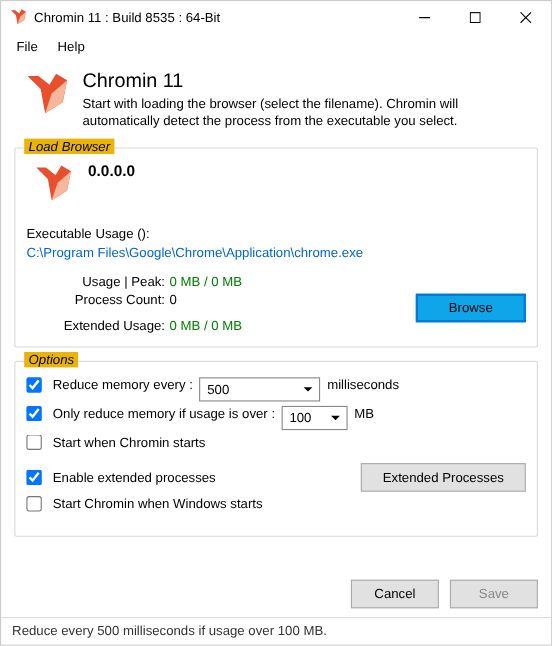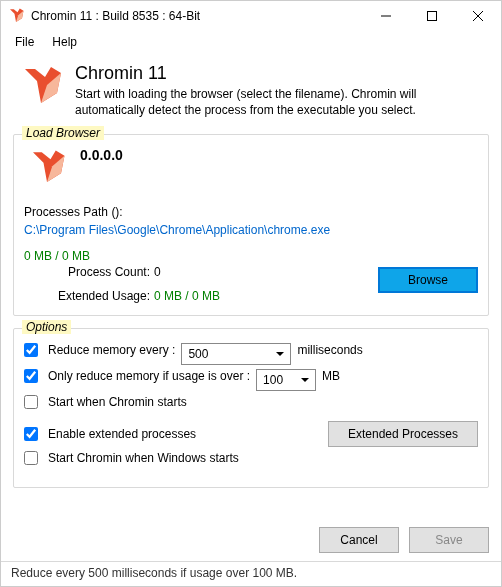--- a/index.html
+++ b/index.html
@@ -71,21 +71,21 @@
     border: 1px solid #d9d9d9;
     border-radius: 2px;
     margin: 8px 0 4px 0;
     padding: 10px 10px 10px 10px;
     position: relative;
   }
   .group-title {
     position: absolute;
     top: -9px;
     left: 8px;
-    background: #fef9c3;
+    background: #eab308;
     padding: 0 4px;
     font-style: italic;
     font-size: 12px;
   }
   .load-row {
     display: flex;
     gap: 12px;
     padding: 2px 0 10px 2px;
   }
   .mid-icon { width: 42px; height: 42px; }
@@ -255,25 +255,26 @@
     <div class="group-title">Load Browser</div>
     <div class="load-row">
       <span class="mid-icon">
         <svg viewBox="0 0 48 48" width="42" height="42">
           <path class="fox-body" d="M8 6 L20 18 L24 40 L40 30 L44 10 L34 4 L28 14 L18 6 Z"></path>
           <path class="fox-light" d="M24 40 L30 22 L44 10 L40 30 Z"></path>
         </svg>
       </span>
       <span class="version-text">0.0.0.0</span>
     </div>
-    <div class="path-label">Processes Path ():</div>
+    <div class="path-label">Executable Usage ():</div>
     <div class="path-value">C:\Program Files\Google\Chrome\Application\chrome.exe</div>
     <div class="stats-row">
       <div class="stats-col">
         <div class="stat-line">
+          <span class="stat-label">Usage | Peak:</span>
           <span class="stat-val">0 MB / 0 MB</span>
         </div>
         <div class="stat-line">
           <span class="stat-label">Process Count:</span>
           <span class="stat-val black">0</span>
         </div>
         <div class="stat-line" style="margin-top:10px">
           <span class="stat-label">Extended Usage:</span>
           <span class="stat-val">0 MB / 0 MB</span>
         </div>

